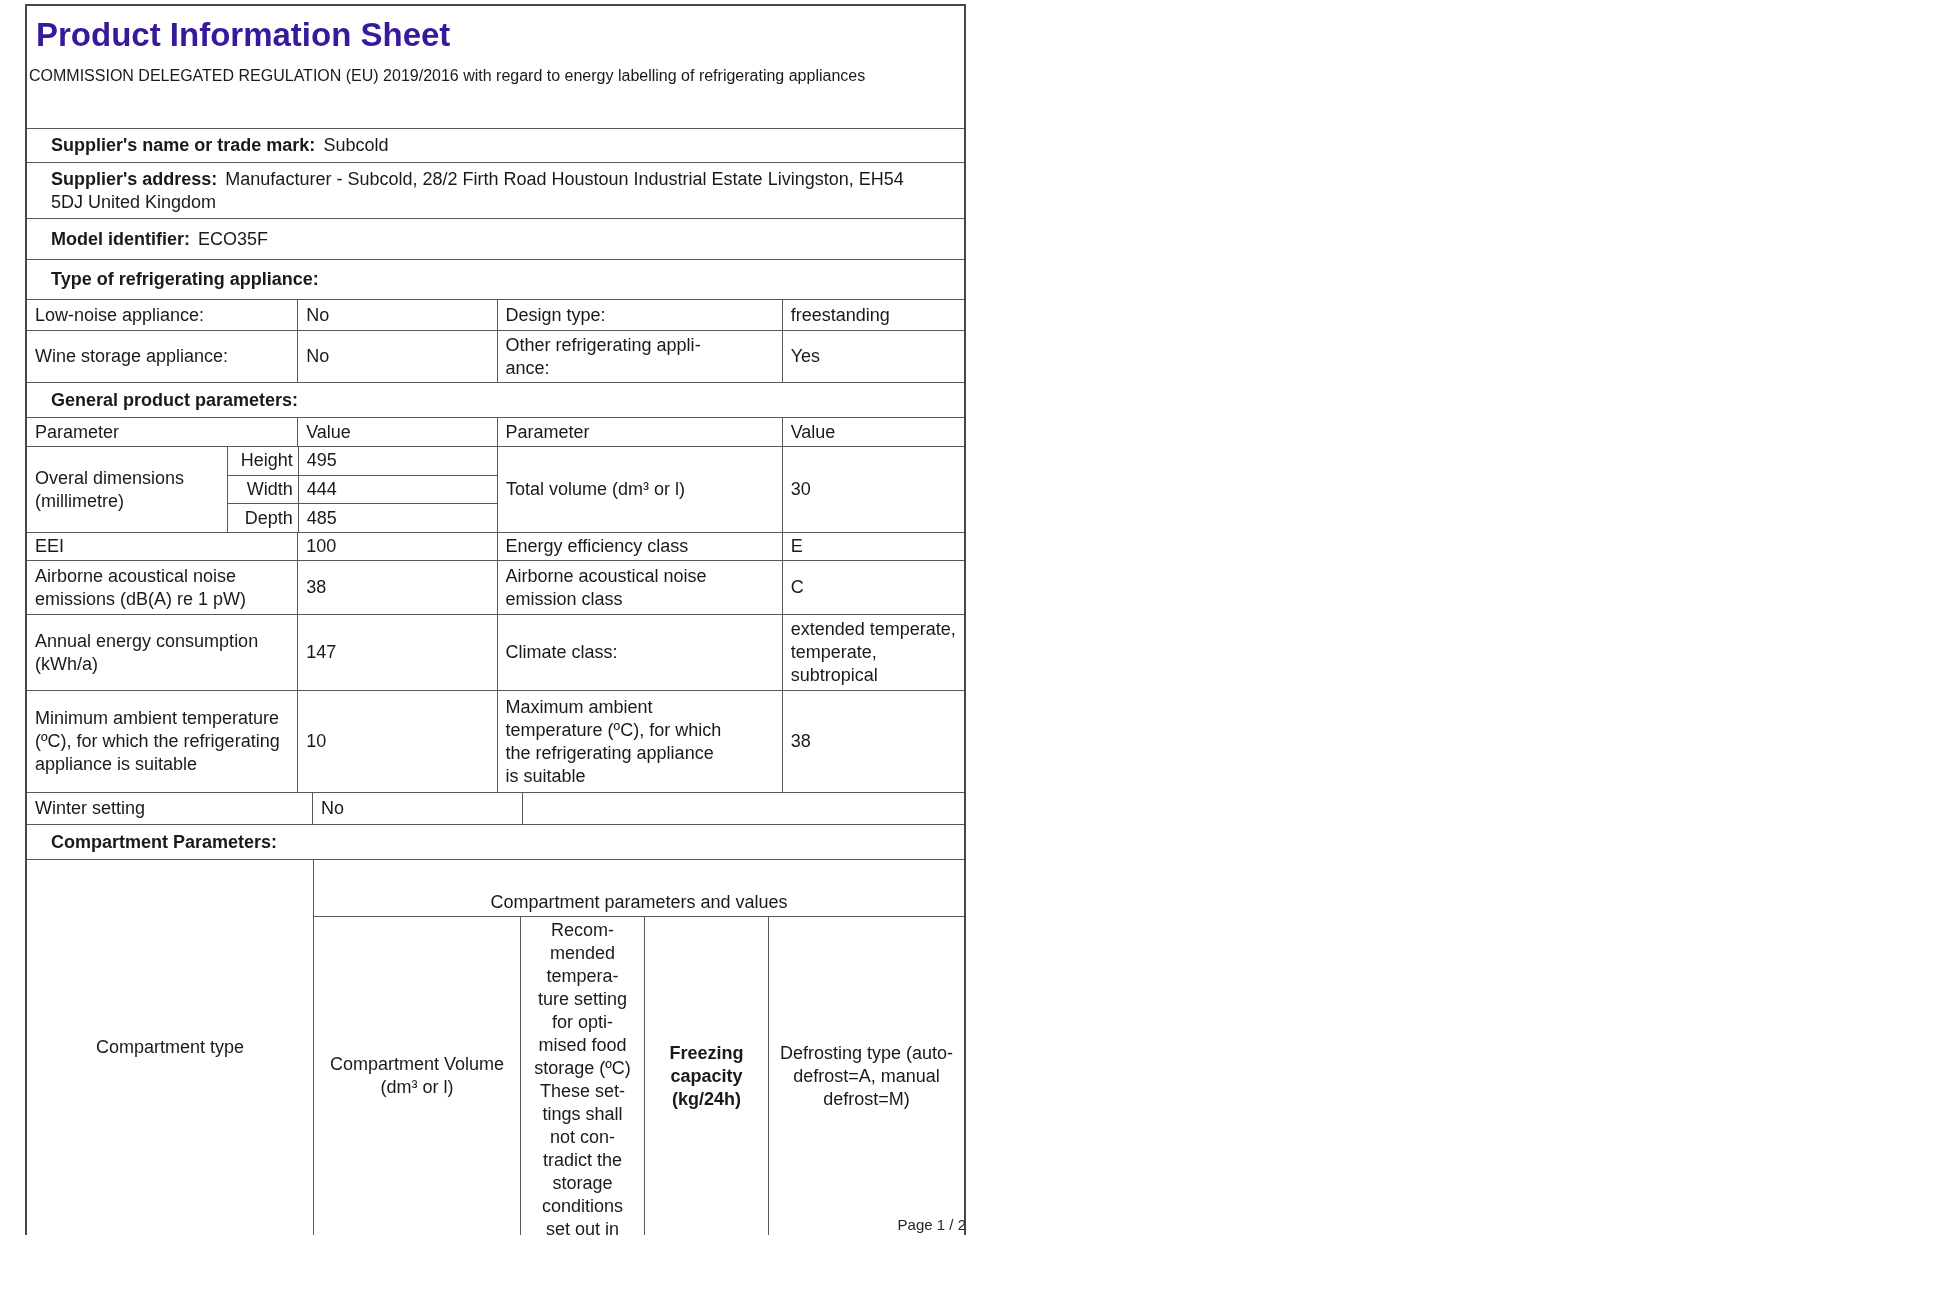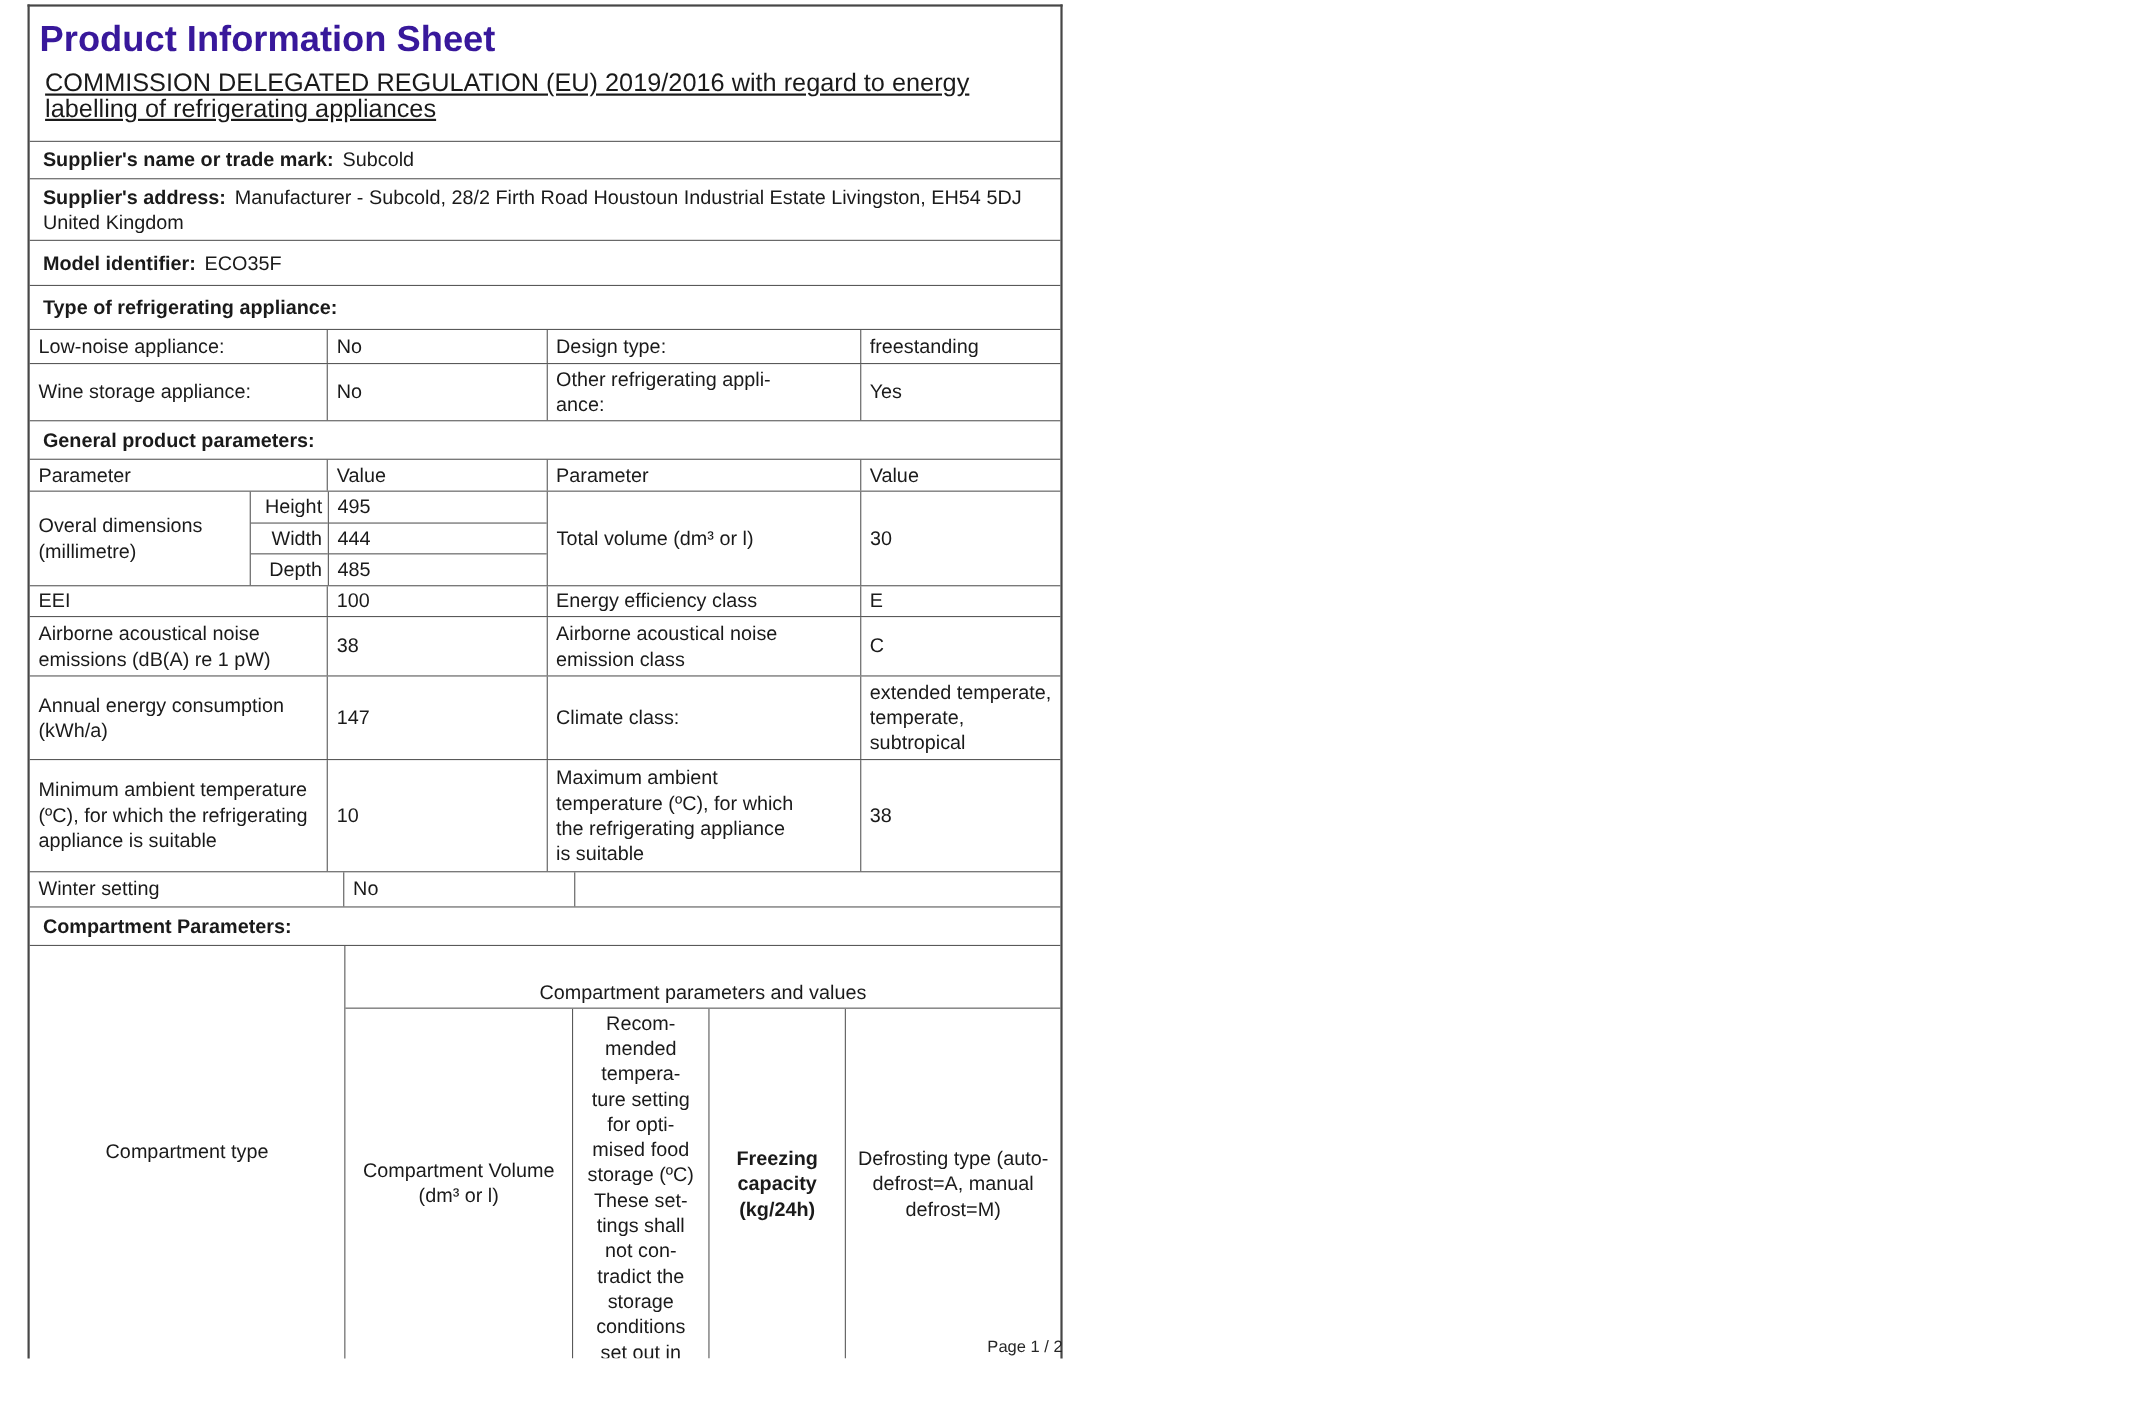--- a/index.html
+++ b/index.html
@@ -21,26 +21,26 @@
   .cell{padding:2px 8px;box-sizing:border-box;}
   .vl{border-left:1.5px solid var(--bd);}
   .ctr{display:flex;align-items:center;justify-content:center;text-align:center;}
   .pre{white-space:pre-line;}
   
   #p1-box{
     position:absolute;left:25px;top:4px;width:941px;box-sizing:border-box;
     border:2px solid #474747;border-bottom:none;display:flex;flex-direction:column;
   }
   .p1-title{font-size:33px;line-height:38px;font-weight:bold;color:var(--title);padding:10px 14px 4px 9px;}
-  .p1-reg{font-size:23px;padding:6px 14px;text-decoration:underline;}
+  .p1-reg{font-size:16px;padding:6px 2px;}
   .h-header{height:122px;border-top:none;}
   .h34{height:34px}.h56{height:56px}.h41{height:41px}.h40{height:40px}.h31{height:31px}
   .h52{height:52px}.h35{height:35px}.h29{height:29px}.h86{height:86px}.h28{height:28px}
   .h54{height:54px}.h76{height:76px}.h102{height:102px}.h32{height:32px}
-  .labelrow{padding:2px 12px;}
+  .labelrow{padding:2px 24px;}
   .labelrow .val{margin-left:8px;font-weight:normal;}
   .c1{width:285px;}.c2{width:210px;}.c3{width:250px;}.c4{width:192px;margin-left:48px;}
   .dim-l{width:211px;}.dim-sub{width:74px;display:flex;flex-direction:column;}
   .dim-sub .srow{flex:1;display:flex;align-items:center;justify-content:flex-end;padding-right:5px;}
   .dim-sub .srow + .srow{border-top:1.5px solid var(--bd);}
   .dim-val{width:210px;display:flex;flex-direction:column;}
   .dim-val .srow{flex:1;display:flex;align-items:center;padding-left:8px;}
   .dim-val .srow + .srow{border-top:1.5px solid var(--bd);}
   .stretch{align-items:stretch;}
   .cellc{display:flex;align-items:center;}

